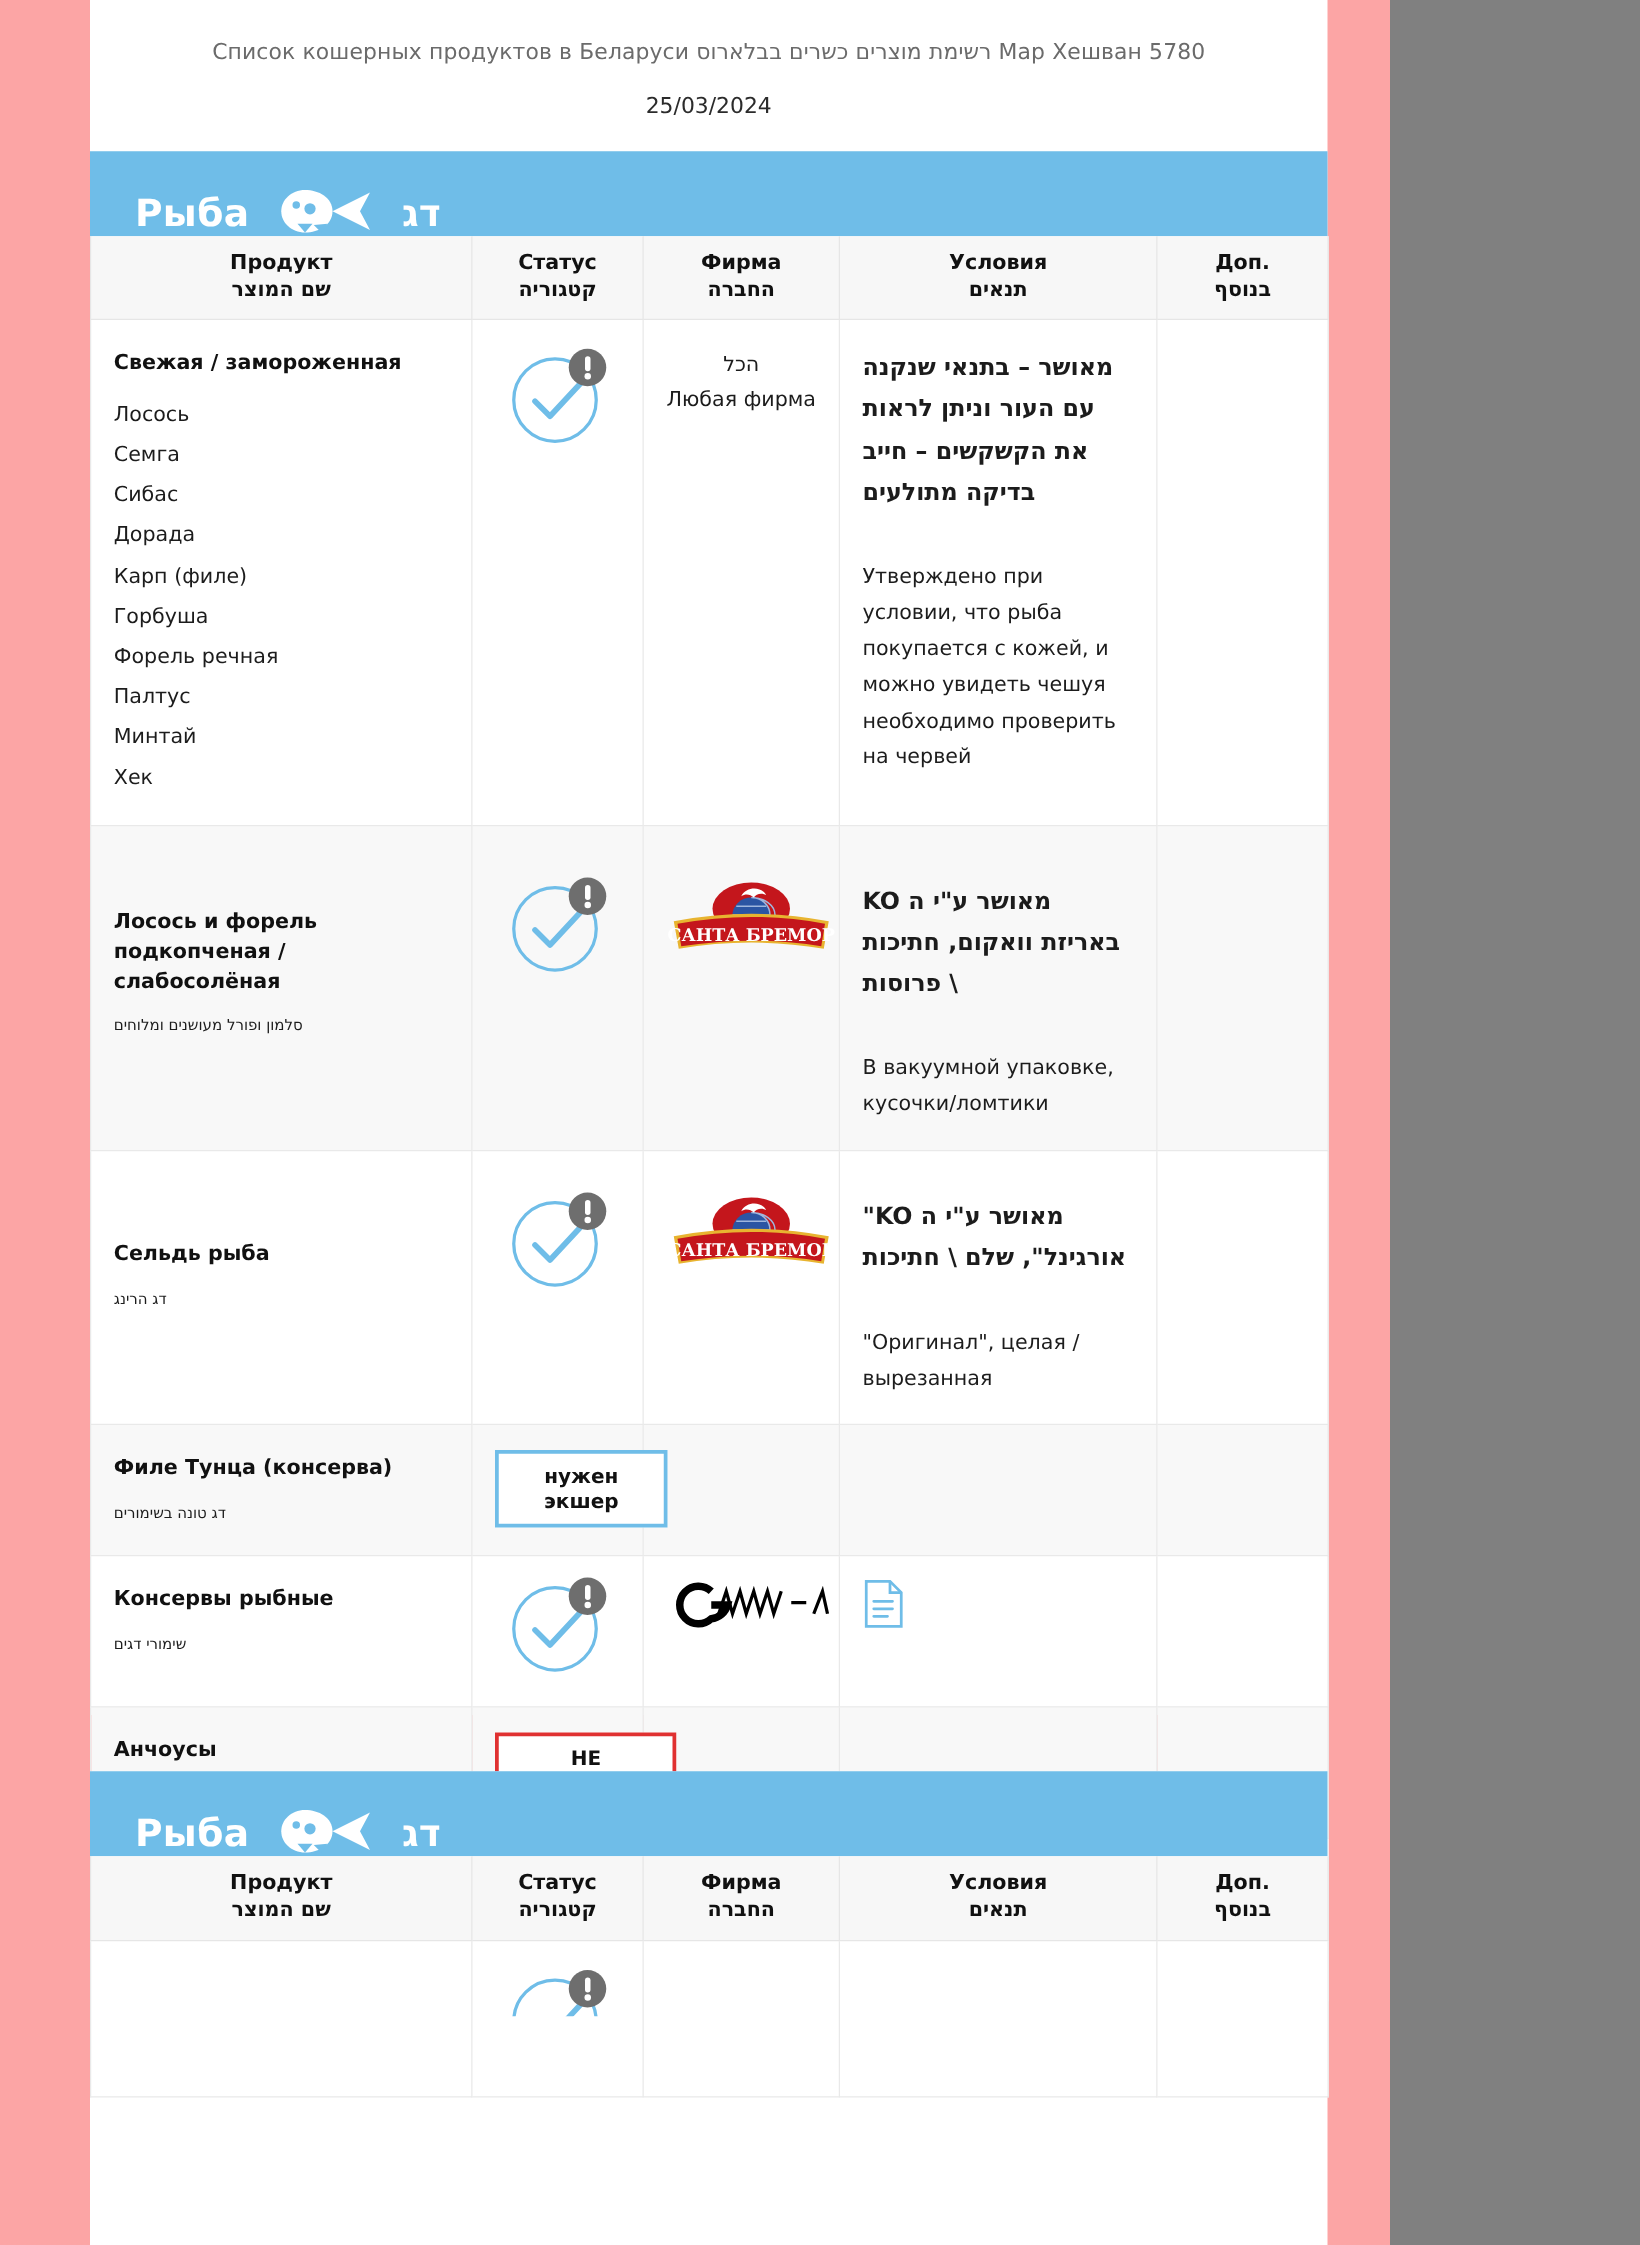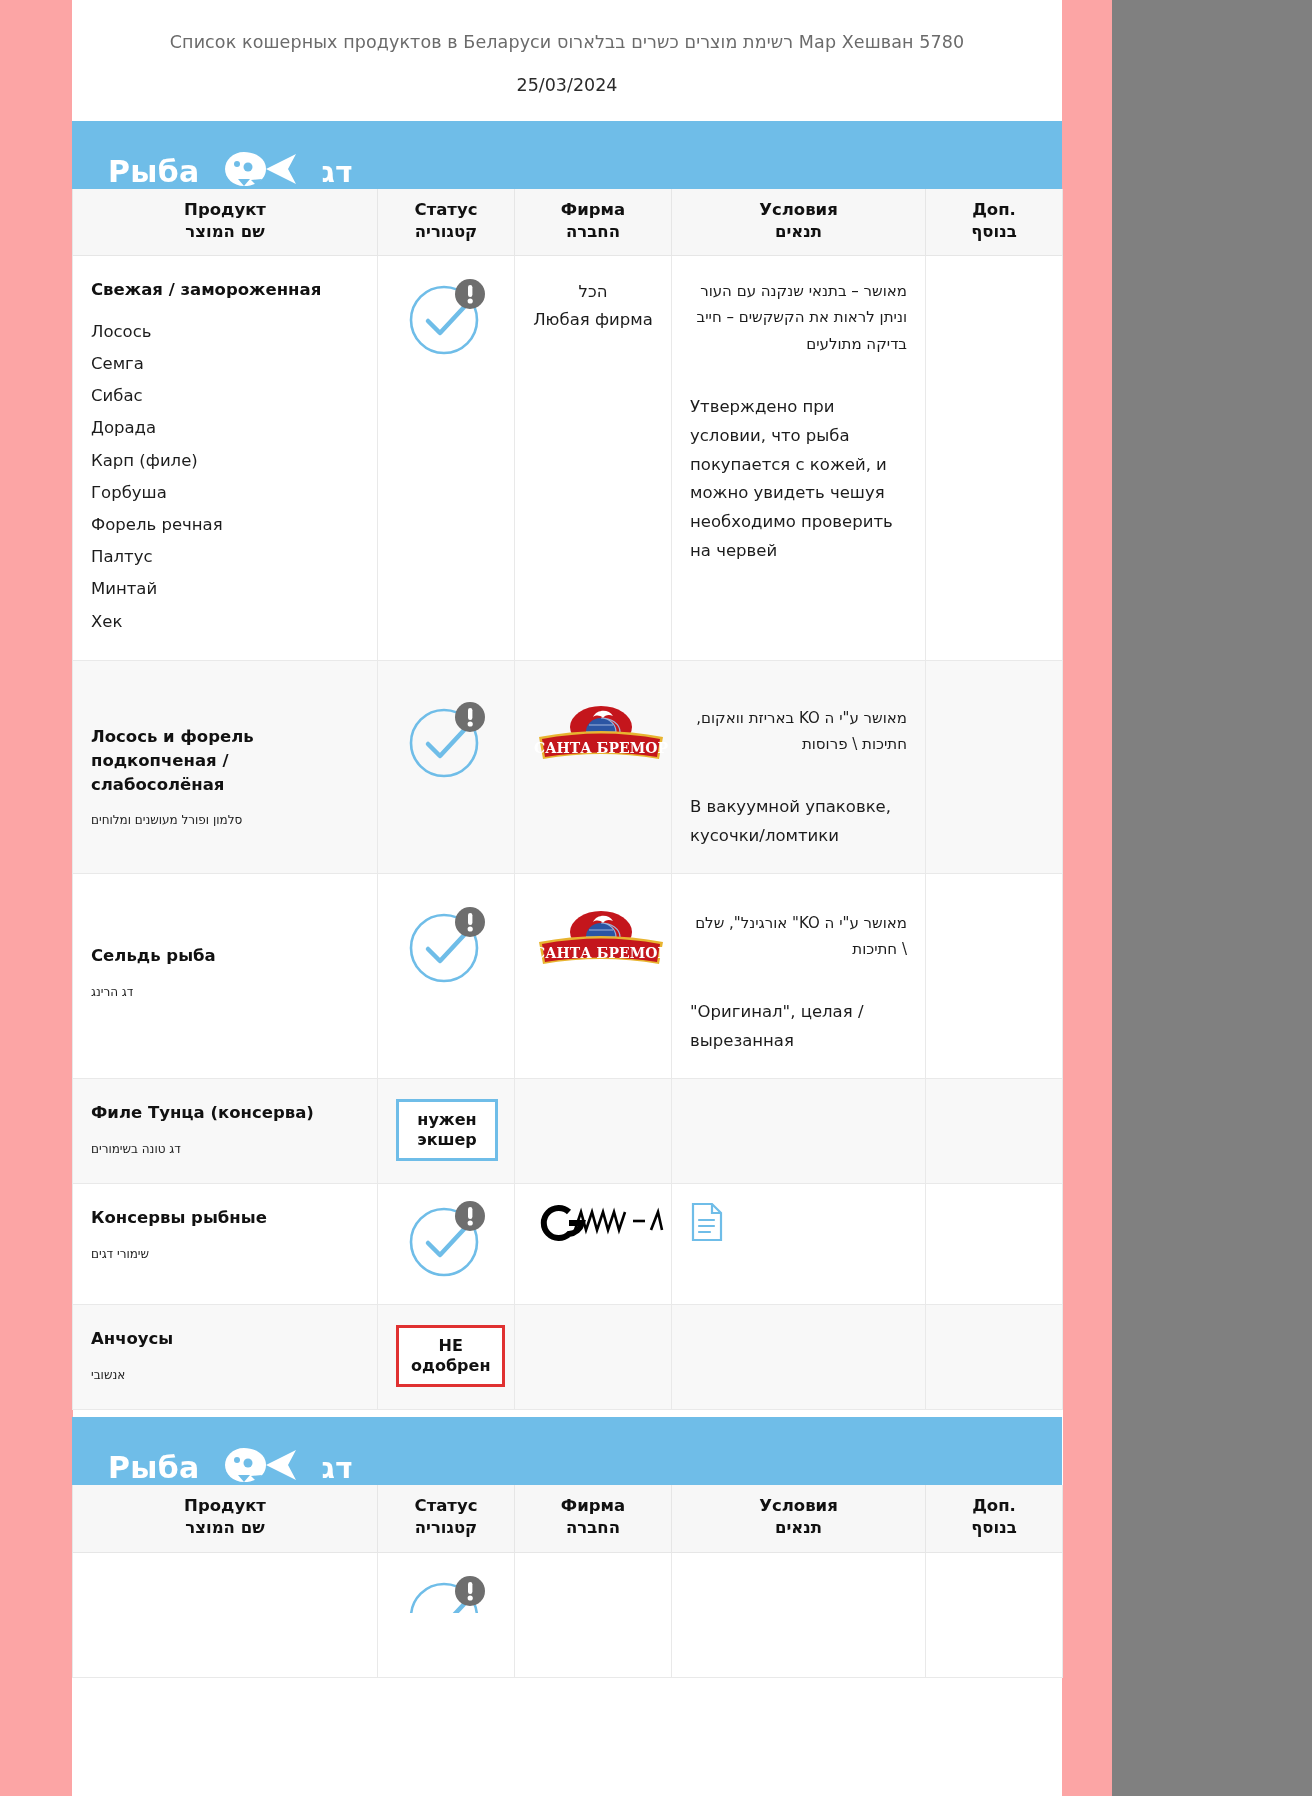--- a/index.html
+++ b/index.html
@@ -135,39 +135,40 @@
     line-height: 1.7;
   }
 
   td.c-stat { text-align: center; vertical-align: top; padding-top: 20px; }
   td.c-firm { text-align: center; font-size: 16.5px; line-height: 1.7; }
   td.c-cond { text-align: right; }
   td.c-extra { text-align: center; }
 
   .cond-he {
     direction: rtl;
-    text-align: right;
+    text-align: left;
     line-height: 1.75;
-    font-size: 15px;
+    font-size: 19px;
+    font-weight: bold;
   }
   .cond-ru {
     direction: ltr;
     text-align: left;
     line-height: 1.75;
     font-size: 16.5px;
     margin-top: 36px;
   }
   .firm-he { direction: rtl; }
 
   
   .status-ok { position: relative; width: 84px; height: 84px; margin: 0 auto; }
   .badge-box {
     display: inline-block;
     border: 3px solid #6fbde8;
-    padding: 8px 12px;
+    padding: 8px 30px;
     font-weight: bold;
     font-size: 16px;
     line-height: 1.25;
     color: #111;
     background: #fff;
     text-align: center;
     min-width: 72px;
   }
   .badge-box.deny { border-color: #e03131; }
 

